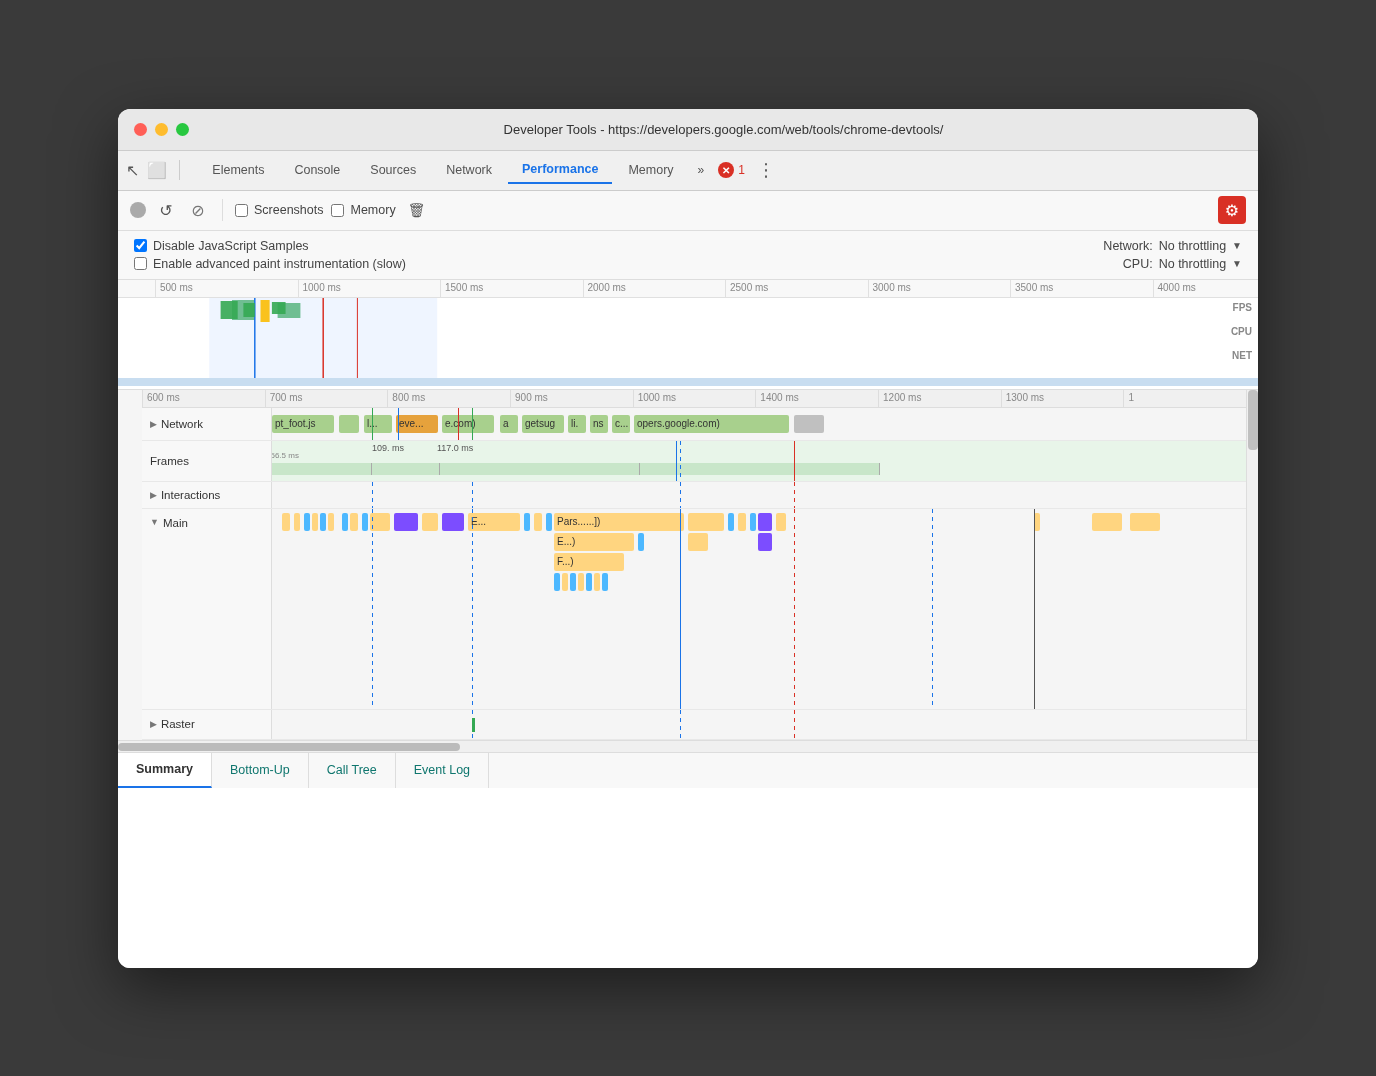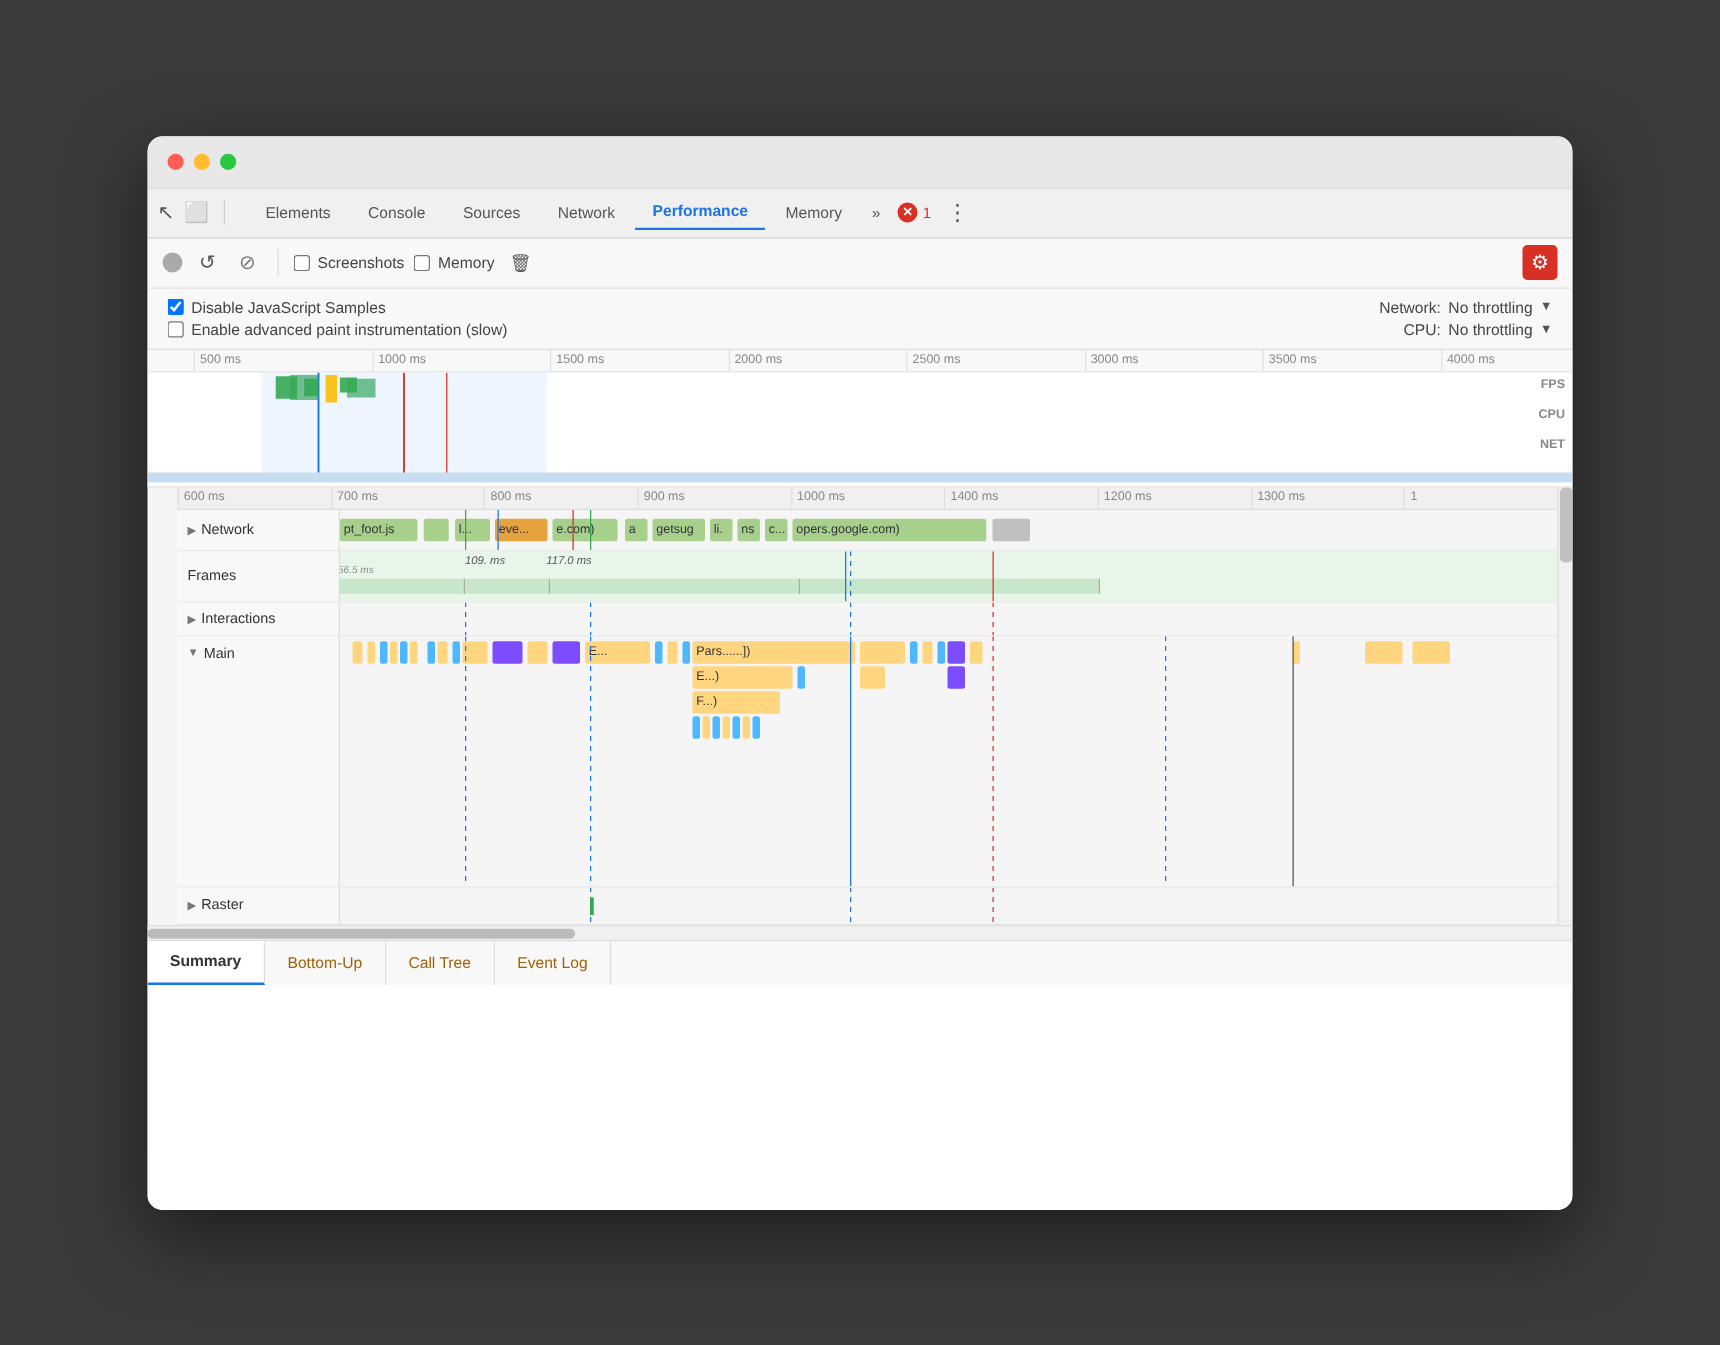--- a/index.html
+++ b/index.html
@@ -296,21 +296,21 @@
     .track-label .arrow { font-size: 9px; color: #777; }
     .track-content {
       flex: 1;
       position: relative;
       overflow: hidden;
       height: 100%;
     }
     
     .network-track .track-content { height: 32px; }
     
-    .frames-track .track-content { height: 40px; font-style: italic; }
+    .frames-track .track-content { height: 40px; }
     
     .main-track .track-content { height: 180px; }
     
     .raster-track .track-content { height: 28px; }
 
     .flame-block {
       position: absolute;
       height: 18px;
       border-radius: 2px;
       font-size: 10px;
@@ -343,21 +343,21 @@
     .bottom-tabs {
       display: flex;
       border-top: 1px solid #ddd;
       background: #f8f8f8;
       height: 36px;
       align-items: stretch;
     }
     .bottom-tab {
       padding: 0 18px;
       font-size: 12.5px;
-      color: #a16207;
+      color: #0f766e;
       display: flex;
       align-items: center;
       cursor: pointer;
       border-right: 1px solid #ddd;
     }
     .bottom-tab.active {
       background: #fff;
       color: #333;
       font-weight: 600;
       border-bottom: 2px solid #1a73e8;
@@ -413,20 +413,21 @@
 <body>
 
 <div class="window">
 
   <div class="titlebar">
     <div class="traffic-lights">
       <div class="tl tl-red"></div>
       <div class="tl tl-yellow"></div>
       <div class="tl tl-green"></div>
     </div>
+    <span class="titlebar-text">Developer Tools - https://developers.google.com/web/tools/chrome-devtools/</span>
   </div>
 
   <div class="tabbar">
     <div class="tabbar-icons">
       <span class="tab-icon">↖</span>
       <span class="tab-icon">⬜</span>
       <div class="tab-divider"></div>
     </div>
     <div class="tab">Elements</div>
     <div class="tab">Console</div>

